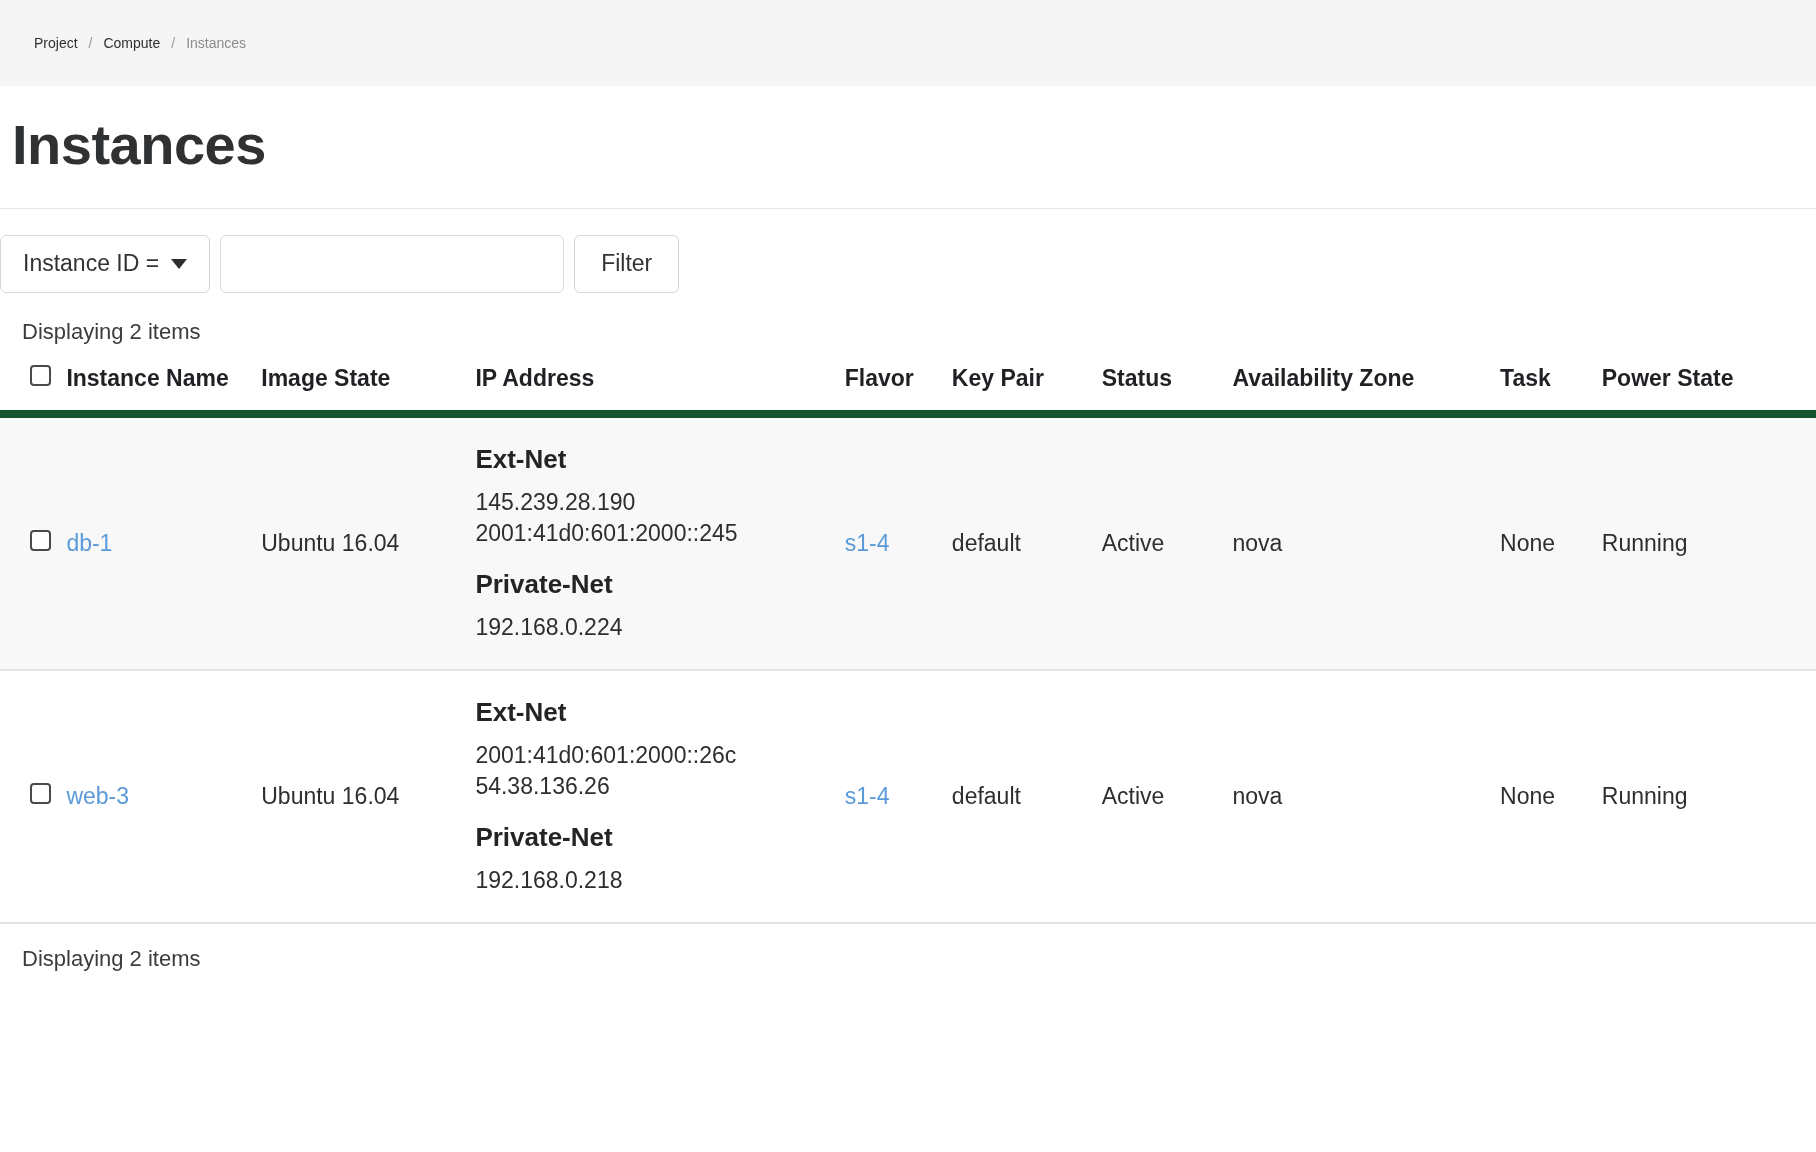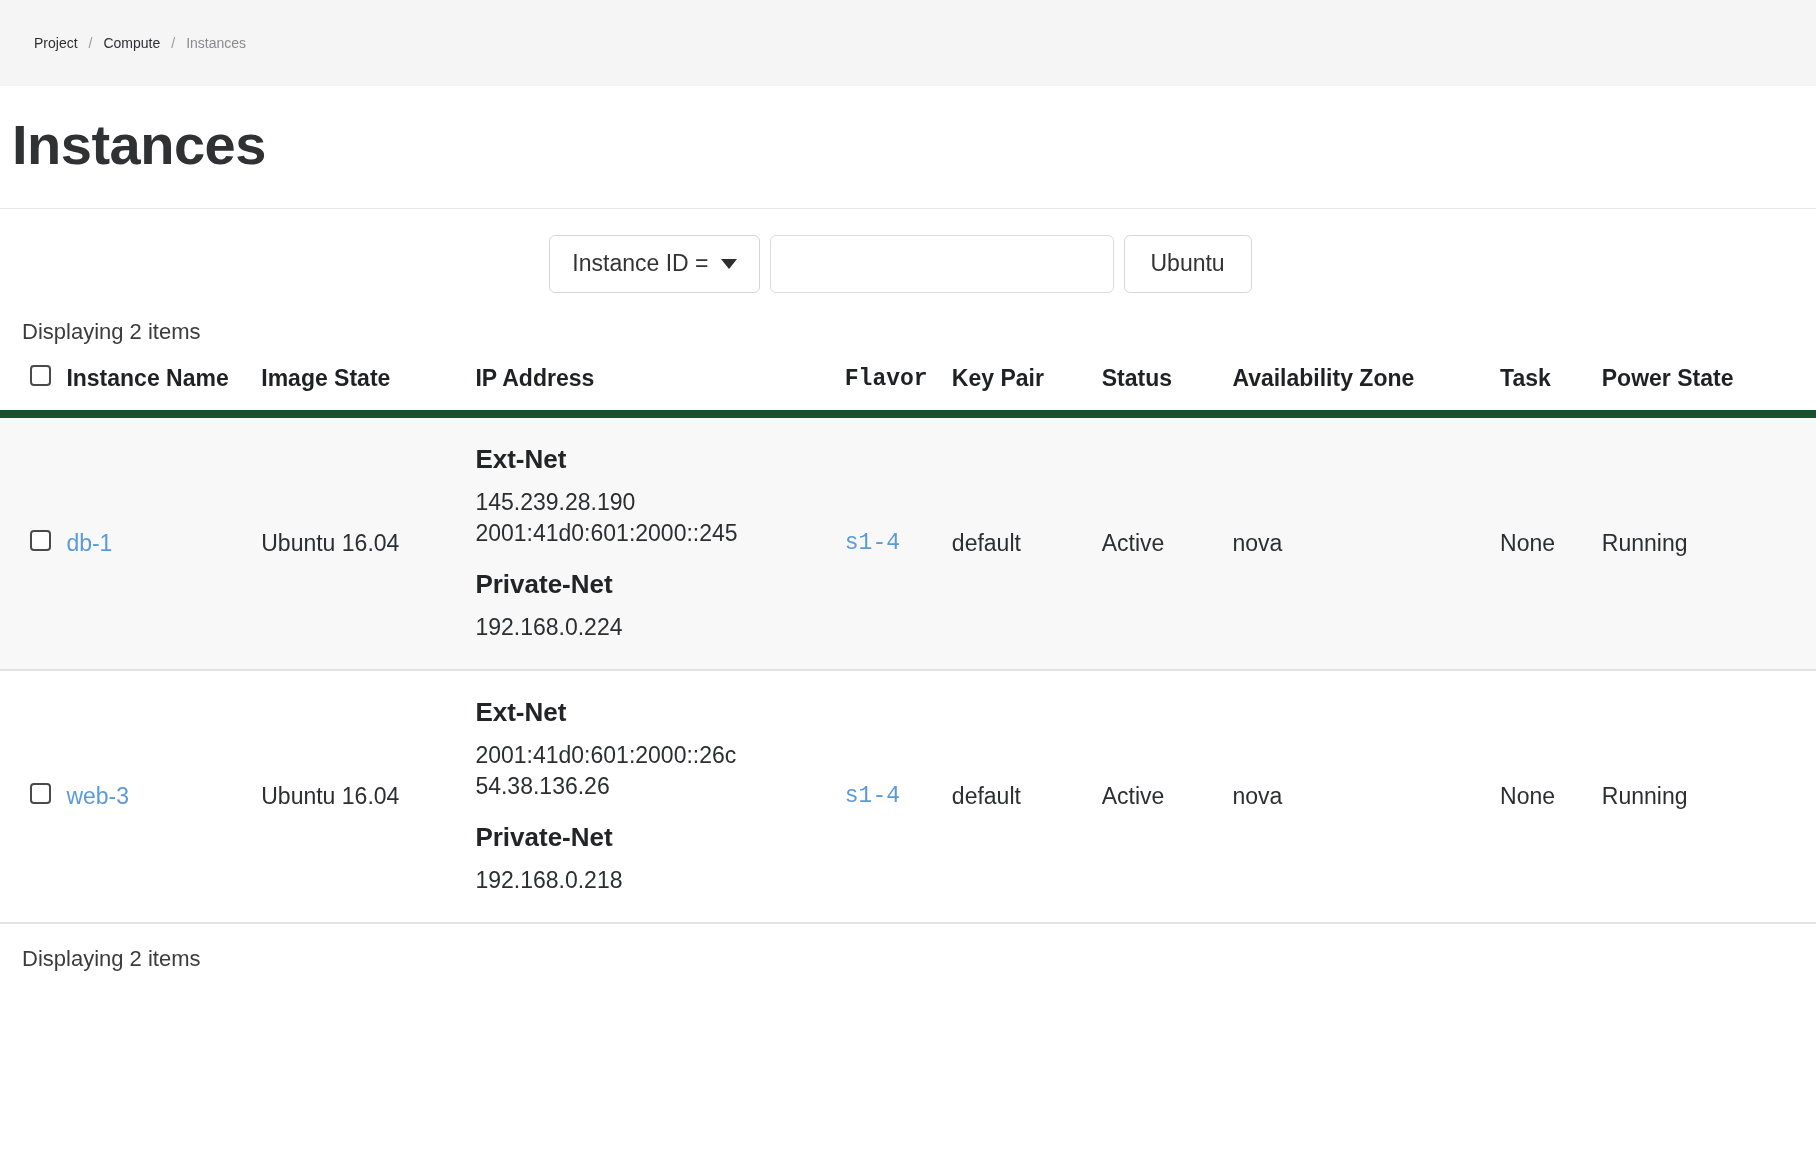--- a/index.html
+++ b/index.html
@@ -40,21 +40,21 @@
   .title-rule {
     margin-top: 32px;
     border-bottom: 1px solid #e6e6e6;
     width: 100%;
   }
 
   
   .toolbar {
     display: flex;
     align-items: center;
-    justify-content: center;
+    justify-content: flex-start;
     height: 110px;
     padding-right: 15px;
   }
   .filter-group { display: flex; align-items: stretch; }
   .btn {
     background: #ffffff;
     border: 1px solid #d6d6d6;
     border-radius: 6px;
     font-size: 23px;
     color: #333333;
@@ -134,21 +134,21 @@
     padding: 26px 0;
   }
   tbody tr.row-odd { background: #f8f8f8; }
   tbody tr.row-even { background: #ffffff; }
   tbody tr { border-bottom: 2px solid #e3e3e3; }
 
   .col-check  { width: 62px; padding-left: 30px !important; }
   .col-name   { width: 182px; }
   .col-image  { width: 200px; }
   .col-ip     { width: 345px; }
-  .col-flavor { width: 100px; font-family: Liberation Mono, monospace; }
+  .col-flavor { width: 100px; }
   .col-key    { width: 140px; }
   .col-status { width: 122px; }
   .col-az     { width: 250px; }
   .col-task   { width: 95px; }
   .col-power  { width: 200px; }
 
   .cb {
     width: 21px; height: 21px;
     border: 2px solid #4a4a4a;
     border-radius: 4px;
@@ -195,21 +195,21 @@
   </div>
   <div class="title-rule"></div>
 
   <div class="toolbar">
     <div class="filter-group">
       <button class="btn dropdown-btn">
         <span>Instance ID =</span>
         <span class="caret"></span>
       </button>
       <input class="filter-input" type="text" placeholder="" style="">
-      <button class="btn filter-btn">Ubuntu</button>
+      <button class="btn filter-btn">Filter</button>
     </div>
   </div>
 
   <div class="count-row">Displaying 2 items</div>
 
   <table class="instances">
     <thead>
       <tr>
         <th class="col-check">
           <span class="cb"></span>

